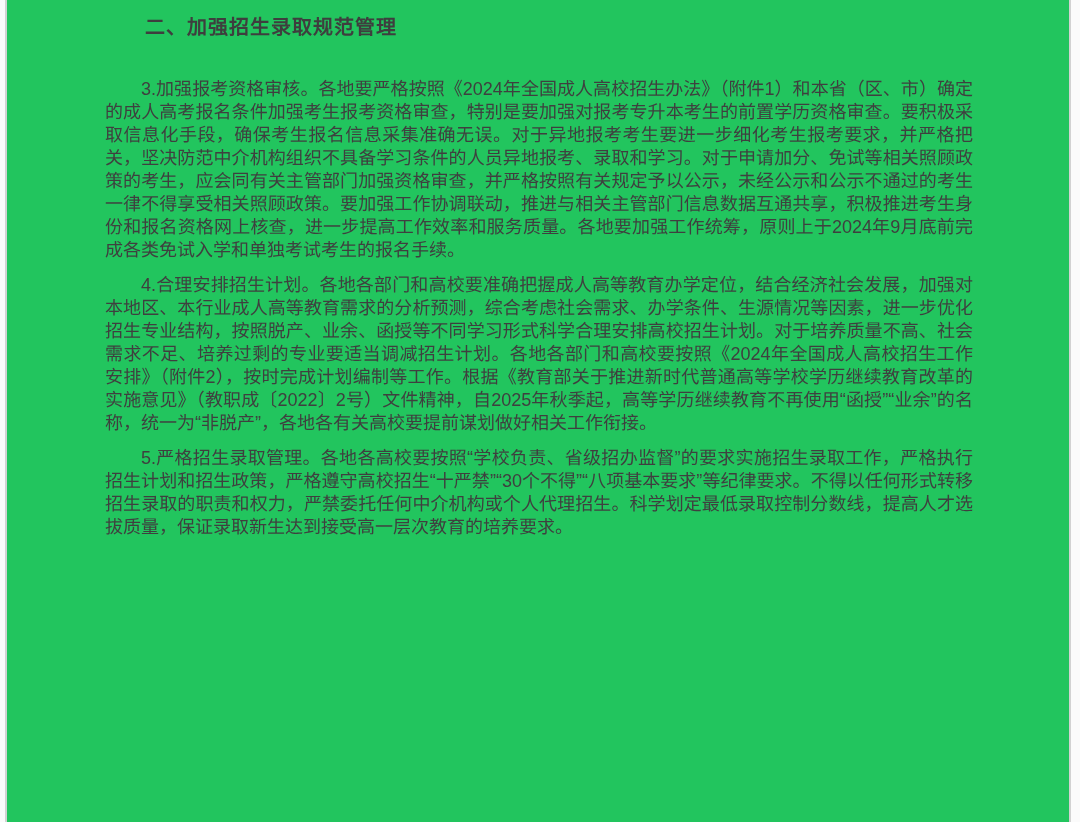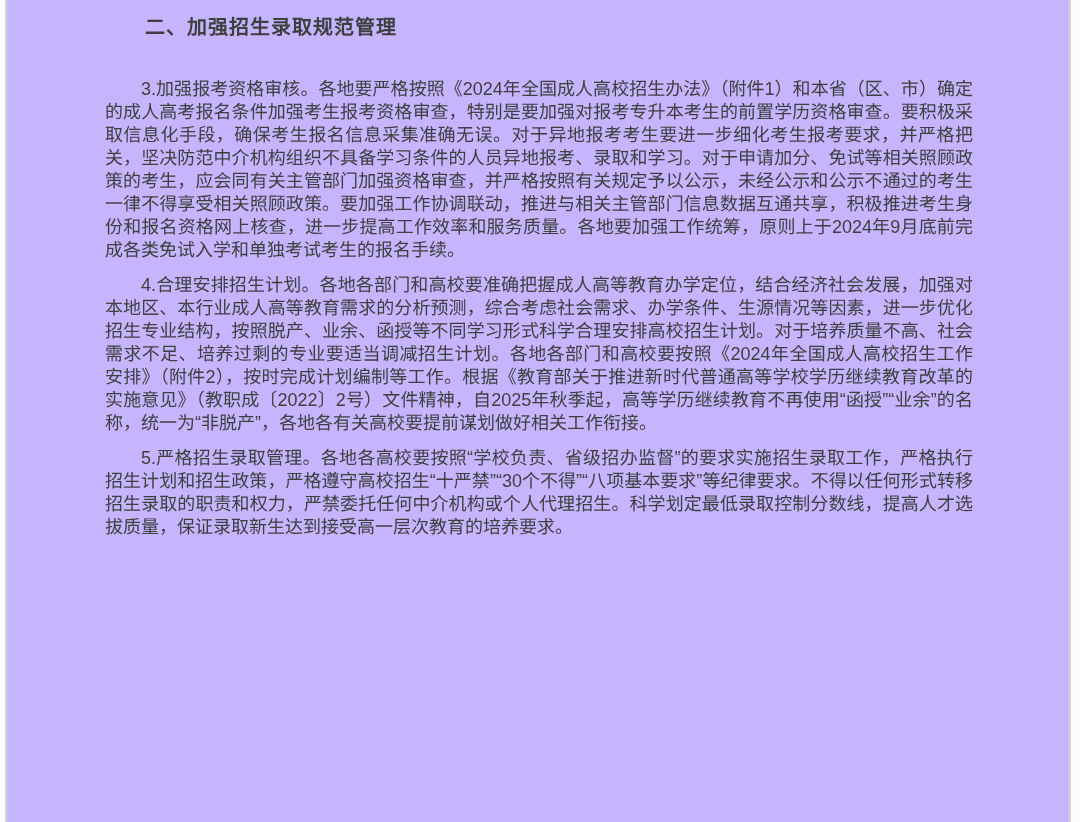--- a/index.html
+++ b/index.html
@@ -14,21 +14,21 @@
     height: 822px;
     overflow: hidden;
     background: #fbfbfb;
   }
   .page {
     position: absolute;
     top: 0;
     left: 5px;
     width: 1066px;
     height: 822px;
-    background: #c4b5fd;
+    background: #22c55e;
     border-left: 2px solid #d2d2d2;
     border-right: 2px solid #d2d2d2;
     box-sizing: border-box;
     padding: 12px 96px 0 98px;
   }
   .section-heading {
     margin: 0;
     font-size: 20px;
     line-height: 30px;
     font-weight: bold;

